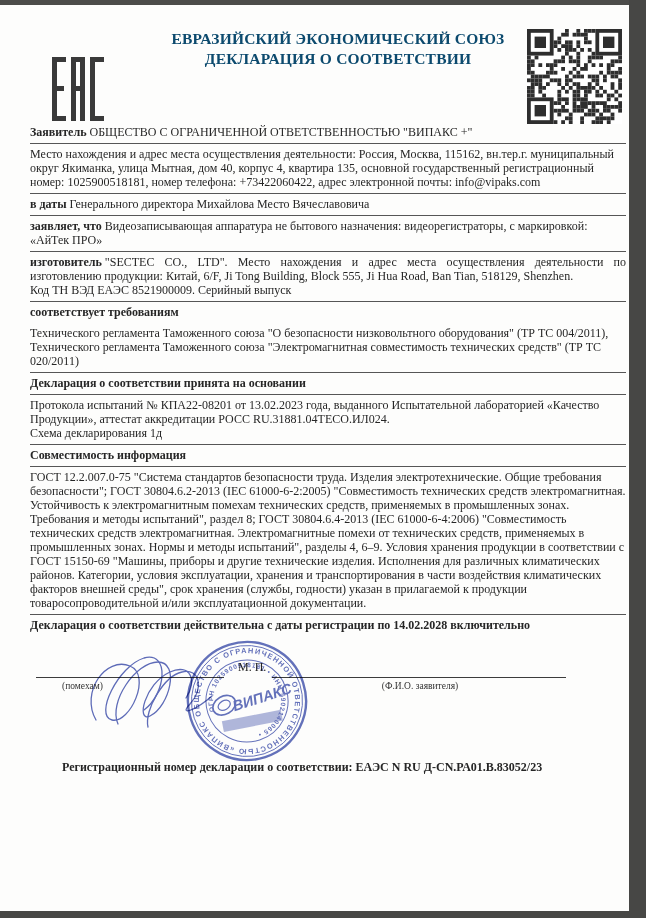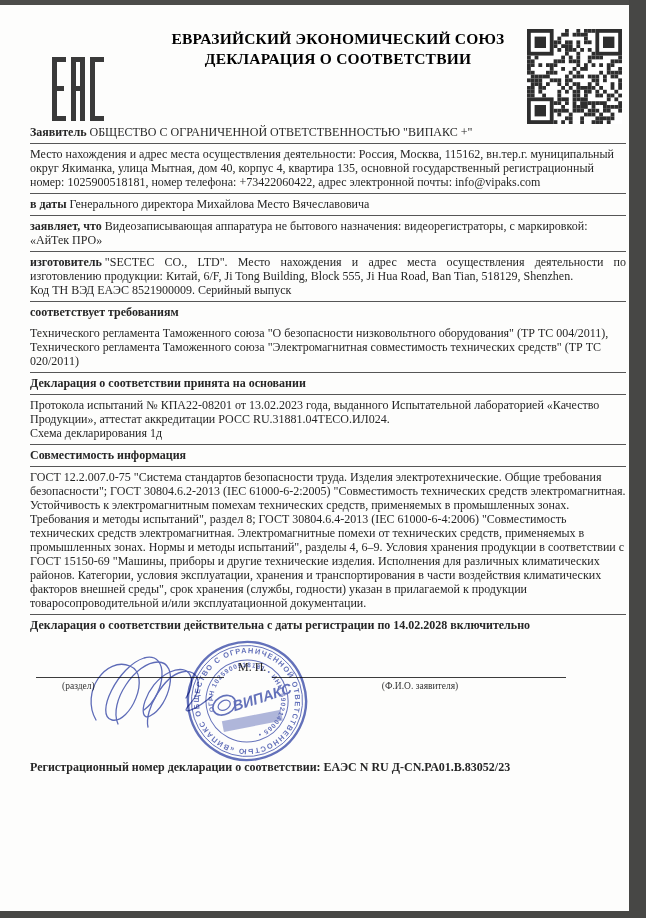--- a/index.html
+++ b/index.html
@@ -4,37 +4,37 @@
 <style>
   html,body{margin:0;padding:0;background:#888;}
   .page{position:relative;width:646px;height:918px;background:#fdfdfc;overflow:hidden;
         font-family:"Liberation Serif","DejaVu Serif",serif;color:#262626;margin:0 auto;}
   .band{position:absolute;background:#474745;}
   .band-top{left:0;top:0;width:646px;height:5px;background:#4c4c4a;}
   .band-right{top:0;right:0;width:17px;height:918px;}
   .band-bottom{left:0;bottom:0;width:646px;height:7px;}
   .content{position:absolute;left:30px;top:5px;width:596px;font-size:12px;line-height:14px;}
   .header{position:relative;height:117px;}
-  .titles{text-align:center;padding:24px 70px 0 90px;font-weight:bold;font-size:15.5px;line-height:1.3;letter-spacing:.2px;color:#000000;}
+  .titles{text-align:center;padding:24px 70px 0 90px;font-weight:bold;font-size:15.5px;line-height:1.3;letter-spacing:.2px;color:#0c4a6e;}
   .eac-logo{position:absolute;left:22px;top:52px;}
   .qr{position:absolute;right:4px;top:24px;}
   .row{padding:3px 0 4px;}
   .hr{border-bottom:1px solid #565656;}
   .b{font-weight:bold;}
   .lbl{font-weight:bold;margin-right:3px;}
   .just{text-align:justify;}
   .sig-area{position:relative;height:96px;margin-top:2px;}
   .sig-line{position:absolute;border-top:1px solid #3c3c3c;}
   .cap{font-size:9.5px;color:#333;}
   .sig-cap{position:absolute;left:32px;top:41px;}
   .mp{position:absolute;left:208px;top:22px;}
   .fio-name{position:absolute;left:250px;top:20px;width:280px;text-align:center;}
   .fio-cap{position:absolute;left:250px;top:41px;width:280px;text-align:center;}
   .footer-row{margin-top:10px;font-weight:bold;}
-  .footer-row.first{margin-top:26px;}
+  .footer-row.first{margin-top:26px;margin-left:32px;}
   .stamp{position:absolute;left:172px;top:626px;mix-blend-mode:multiply;}
   .signature-ink{position:absolute;left:78px;top:632px;mix-blend-mode:multiply;}
 </style>
 </head>
 <body>
 
 <div class="page">
   <div class="band band-top"></div>
   <div class="band band-right"></div>
   <div class="band band-bottom"></div>
@@ -340,21 +340,21 @@
       <div>Схема декларирования 1д</div>
     </div>
 
     <div class="row hr b">Совместимость информация</div>
     <div class="row hr">ГОСТ 12.2.007.0-75 "Система стандартов безопасности труда. Изделия электротехнические. Общие требования безопасности"; ГОСТ 30804.6.2-2013 (IEC 61000-6-2:2005)  "Совместимость технических средств электромагнитная. Устойчивость к электромагнитным помехам технических средств, применяемых в промышленных зонах. Требования и методы испытаний", раздел 8; ГОСТ 30804.6.4-2013 (IEC 61000-6-4:2006) "Совместимость технических средств электромагнитная. Электромагнитные помехи от технических средств, применяемых в промышленных зонах. Нормы и методы испытаний", разделы 4, 6–9. Условия хранения продукции в соответствии с ГОСТ 15150-69 "Машины, приборы и другие технические изделия. Исполнения для различных климатических районов. Категории, условия эксплуатации, хранения и транспортирования в части воздействия климатических факторов внешней среды", срок хранения (службы, годности) указан в прилагаемой к продукции товаросопроводительной и/или эксплуатационной документации.</div>
 
     <div class="row b">Декларация о соответствии действительна с даты регистрации по 14.02.2028 включительно</div>
 
     <div class="sig-area">
       <div class="sig-line" style="left:6px;top:39px;width:188px;"></div>
-      <div class="cap sig-cap">(раздел)</div>
+      <div class="cap sig-cap">(помехам)</div>
       <div class="mp">М. П.</div>
       <div class="sig-line" style="left:242px;top:39px;width:294px;"></div>
       <div class="cap fio-cap">(Ф.И.О. заявителя)</div>
     </div>
 
     <div class="footer-row first">
       <span>Регистрационный номер декларации о соответствии:</span>
       <span>ЕАЭС N RU Д-CN.РА01.В.83052/23</span>
     </div>
   </div>

